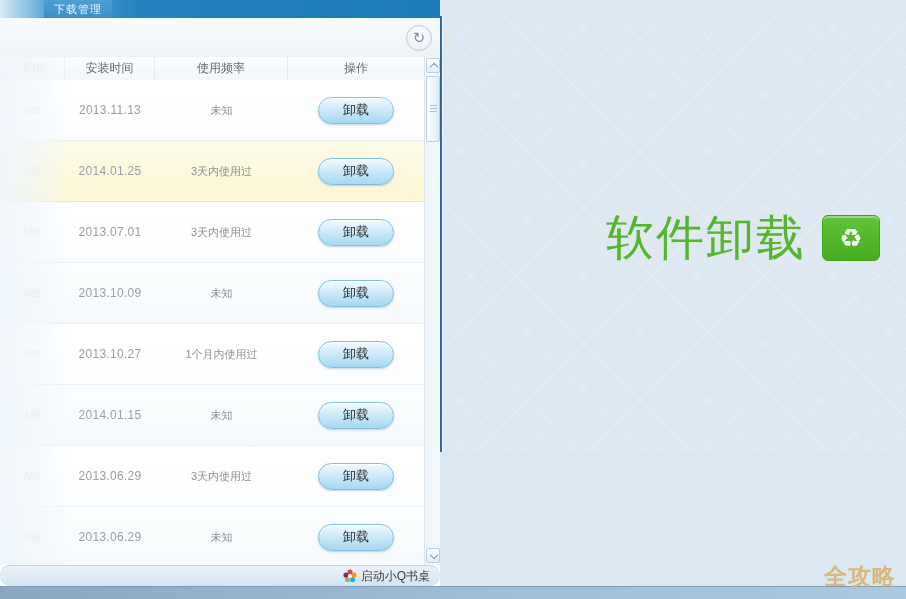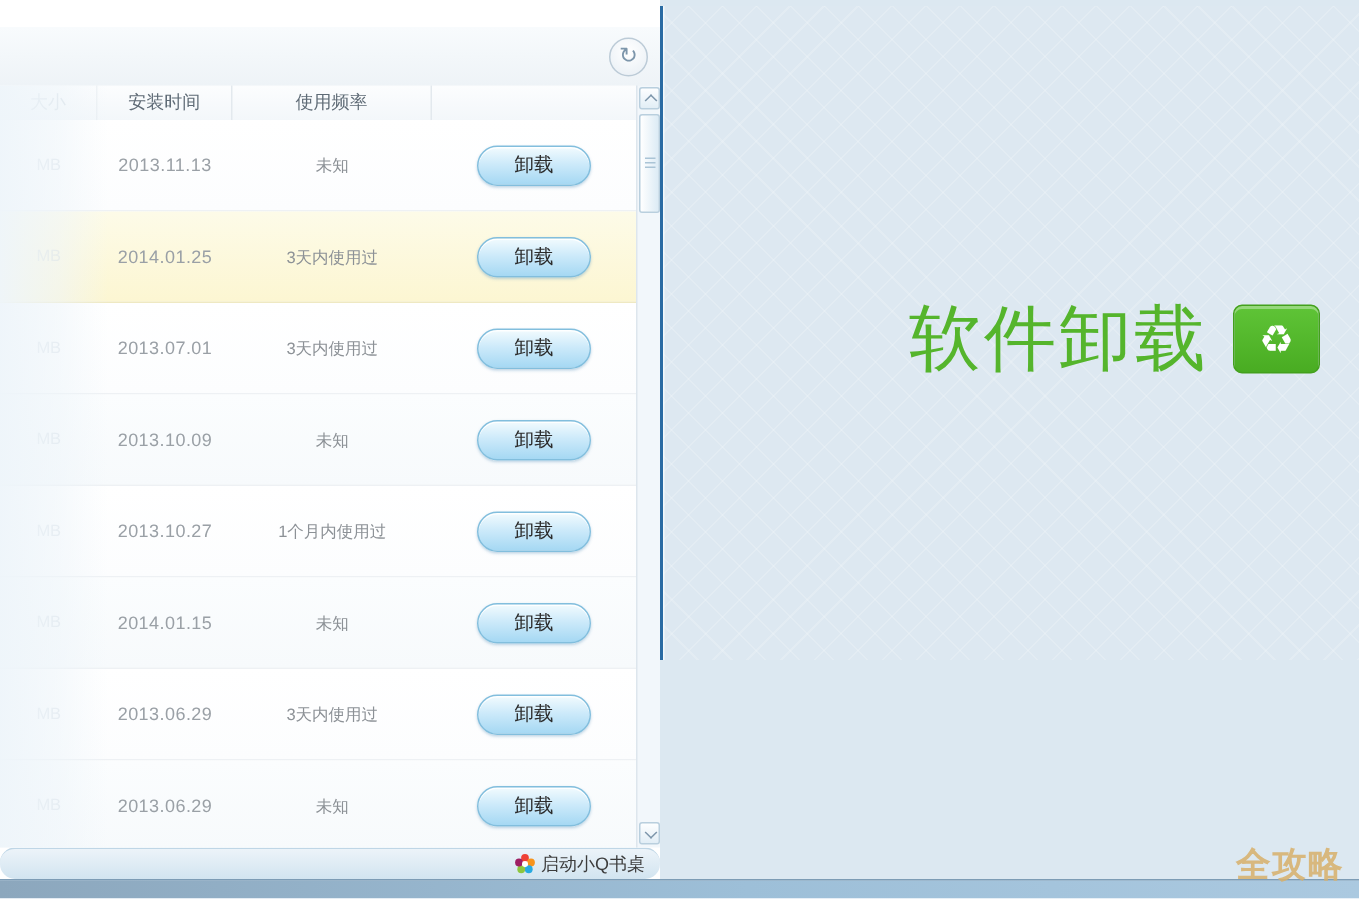--- a/index.html
+++ b/index.html
@@ -65,21 +65,21 @@
   .grip{position:absolute;left:3px;top:28px;width:7px;height:1px;background:#aac4d6;
     box-shadow:0 3px 0 #aac4d6,0 6px 0 #aac4d6;}
 
   .statusbar{position:absolute;left:0;top:565px;width:440px;height:21px;box-sizing:border-box;
     background:linear-gradient(#ecf3f9,#d2e4f0);border-top:1px solid #bfd6e6;
     display:flex;align-items:center;justify-content:flex-end;padding-right:10px;gap:4px;
     font-size:12px;color:#3c3c3c;border-radius:10px;}
   .launch-link{cursor:pointer;}
 
   
-  .panel{position:absolute;left:440px;top:4px;width:466px;height:436px;
+  .panel{position:absolute;left:440px;top:16px;width:466px;height:436px;
     background:#dde8f1;border-left:2px solid #2a6ba3;box-sizing:border-box;
     box-shadow:inset 1px 0 0 #f2f8fc;z-index:1;}
   .panel-pattern{position:absolute;inset:0;opacity:.5;pointer-events:none;
     background-image:
       repeating-linear-gradient(45deg,rgba(255,255,255,.35) 0 1px,transparent 1px 16px),
       repeating-linear-gradient(-45deg,rgba(255,255,255,.35) 0 1px,transparent 1px 16px);}
   .promo{position:absolute;left:152px;top:190px;width:298px;}
   .title-row{display:flex;align-items:center;justify-content:center;gap:16px;}
   .big-title{font-size:48px;color:#55b52c;letter-spacing:2px;white-space:nowrap;}
   .bin-icon{width:58px;height:46px;border-radius:6px;background:linear-gradient(#5fc437,#49ac22);
@@ -96,31 +96,37 @@
     background:linear-gradient(90deg,#8ca7bd 0%,#9dbfd8 55%,#abc9e0 100%);
     border-top:1px solid #7d9cb5;box-sizing:border-box;}
 </style>
 </head>
 <body>
 
 <div class="canvas">
 
   <div class="window">
 
+    <div class="titlebar">
+      <div class="tab">
+        <span>下载管理</span>
+      </div>
+    </div>
 
     <div class="toolbar">
       <div class="refresh-btn">
         <span class="refresh-glyph">↻</span>
       </div>
     </div>
 
     <div class="thead">
       <div class="col col-size">大小</div>
       <div class="col col-date">安装时间</div>
       <div class="col col-freq">使用频率</div>
+      <div class="col col-action">操作</div>
     </div>
 
     <div class="tbody">
     <div class="row">
       <div class="cell cell-size">MB</div>
       <div class="cell cell-date">2013.11.13</div>
       <div class="cell cell-freq">未知</div>
       <div class="cell cell-action">
         <button class="uninstall-btn">卸载</button>
       </div>

